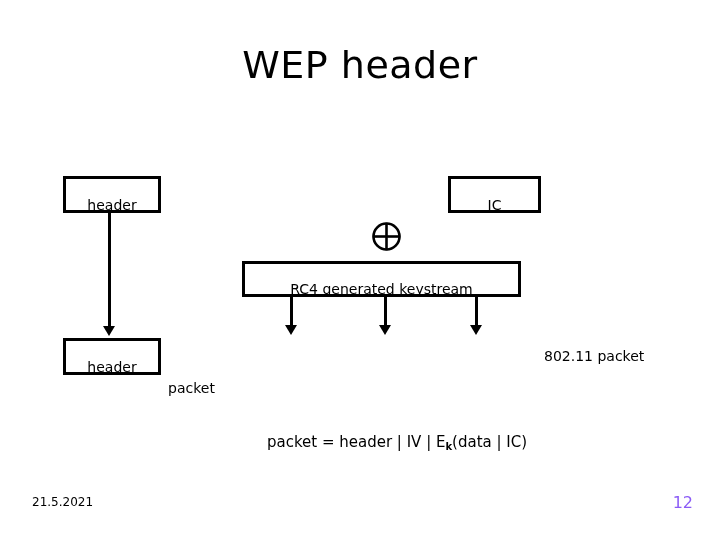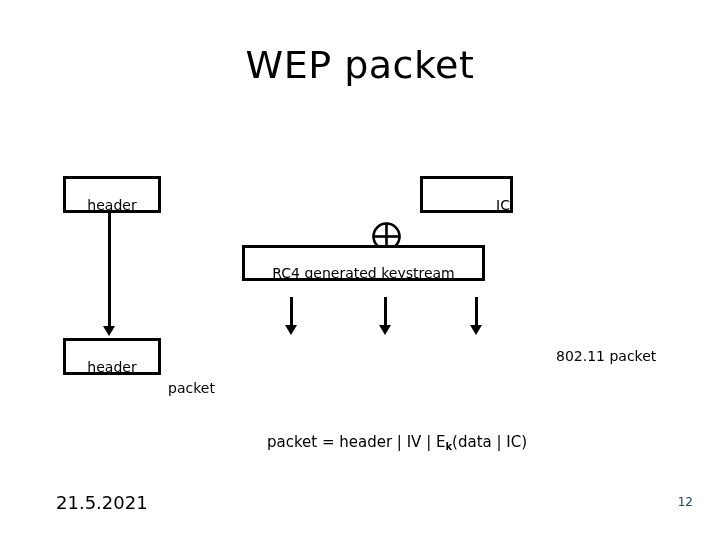--- a/index.html
+++ b/index.html
@@ -49,24 +49,24 @@
   }
   .pkt-box .boxlabel {
     display: block;
     text-align: center;
     margin-top: 20px;
   }
 
   
   #box-header-top  { left: 63px;  top: 176px; width: 98px;  height: 37px; }
   #box-data        { left: 242px; top: 176px; width: 187px; height: 37px; }
-  #box-ic          { left: 420px; top: 176px; width: 93px;  height: 37px; justify-content: flex-end; }
-
-  
-  #box-keystream   { left: 242px; top: 245px; width: 243px; height: 36px; }
+  #box-ic          { left: 448px; top: 176px; width: 93px;  height: 37px; }
+
+  
+  #box-keystream   { left: 242px; top: 261px; width: 279px; height: 36px; }
 
   
   #box-header-bot  { left: 63px;  top: 338px; width: 98px;  height: 37px; }
   #box-iv          { left: 160px; top: 338px; width: 83px;  height: 37px; }
   #box-encrypted   { left: 242px; top: 338px; width: 279px; height: 37px; }
 
   
   #xor-symbol {
     position: absolute;
     left: 371px;
@@ -103,21 +103,21 @@
   #arrow-ks3-head { left: 470px; top: 325px; }
 
   
   .free-label {
     position: absolute;
     font-size: 14px;
     line-height: 17px;
     color: #000;
     white-space: nowrap;
   }
-  #label-802 { left: 544px; top: 348px; margin-left: 12px; }
+  #label-802 { left: 544px; top: 348px; }
   #label-random { left: 168px; top: 380px; }
 
   #formula {
     position: absolute;
     left: 0;
     top: 432px;
     width: 720px;
     text-align: center;
     font-size: 15px;
     line-height: 20px;
@@ -129,42 +129,42 @@
     font-size: 10px;
     font-weight: bold;
     vertical-align: baseline;
     position: relative;
     top: 3px;
   }
 
   
   #footer-date {
     position: absolute;
-    left: 56px;
-    top: 495px;
-    font-size: 18px;
-    line-height: 15px;
-    color: #000;
-    text-align: right;
-  }
-  #footer-page {
-    position: absolute;
-    right: 27px;
+    left: 32px;
     top: 495px;
     font-size: 12px;
     line-height: 15px;
-    color: #0c4a6e;
+    color: #000;
+    text-align: right;
+  }
+  #footer-page {
+    position: absolute;
+    right: 27px;
+    top: 495px;
+    font-size: 16px;
+    line-height: 15px;
+    color: #8b5cf6;
   }
 </style>
 </head>
 <body>
 
 <div id="slide">
 
-  <div id="slide-title">WEP packet</div>
+  <div id="slide-title">WEP header</div>
 
   <div class="pkt-box" id="box-header-top">
     <span class="boxlabel">header</span>
   </div>
 
 
   <div class="pkt-box" id="box-ic">
     <span class="boxlabel">IC</span>
   </div>
 

